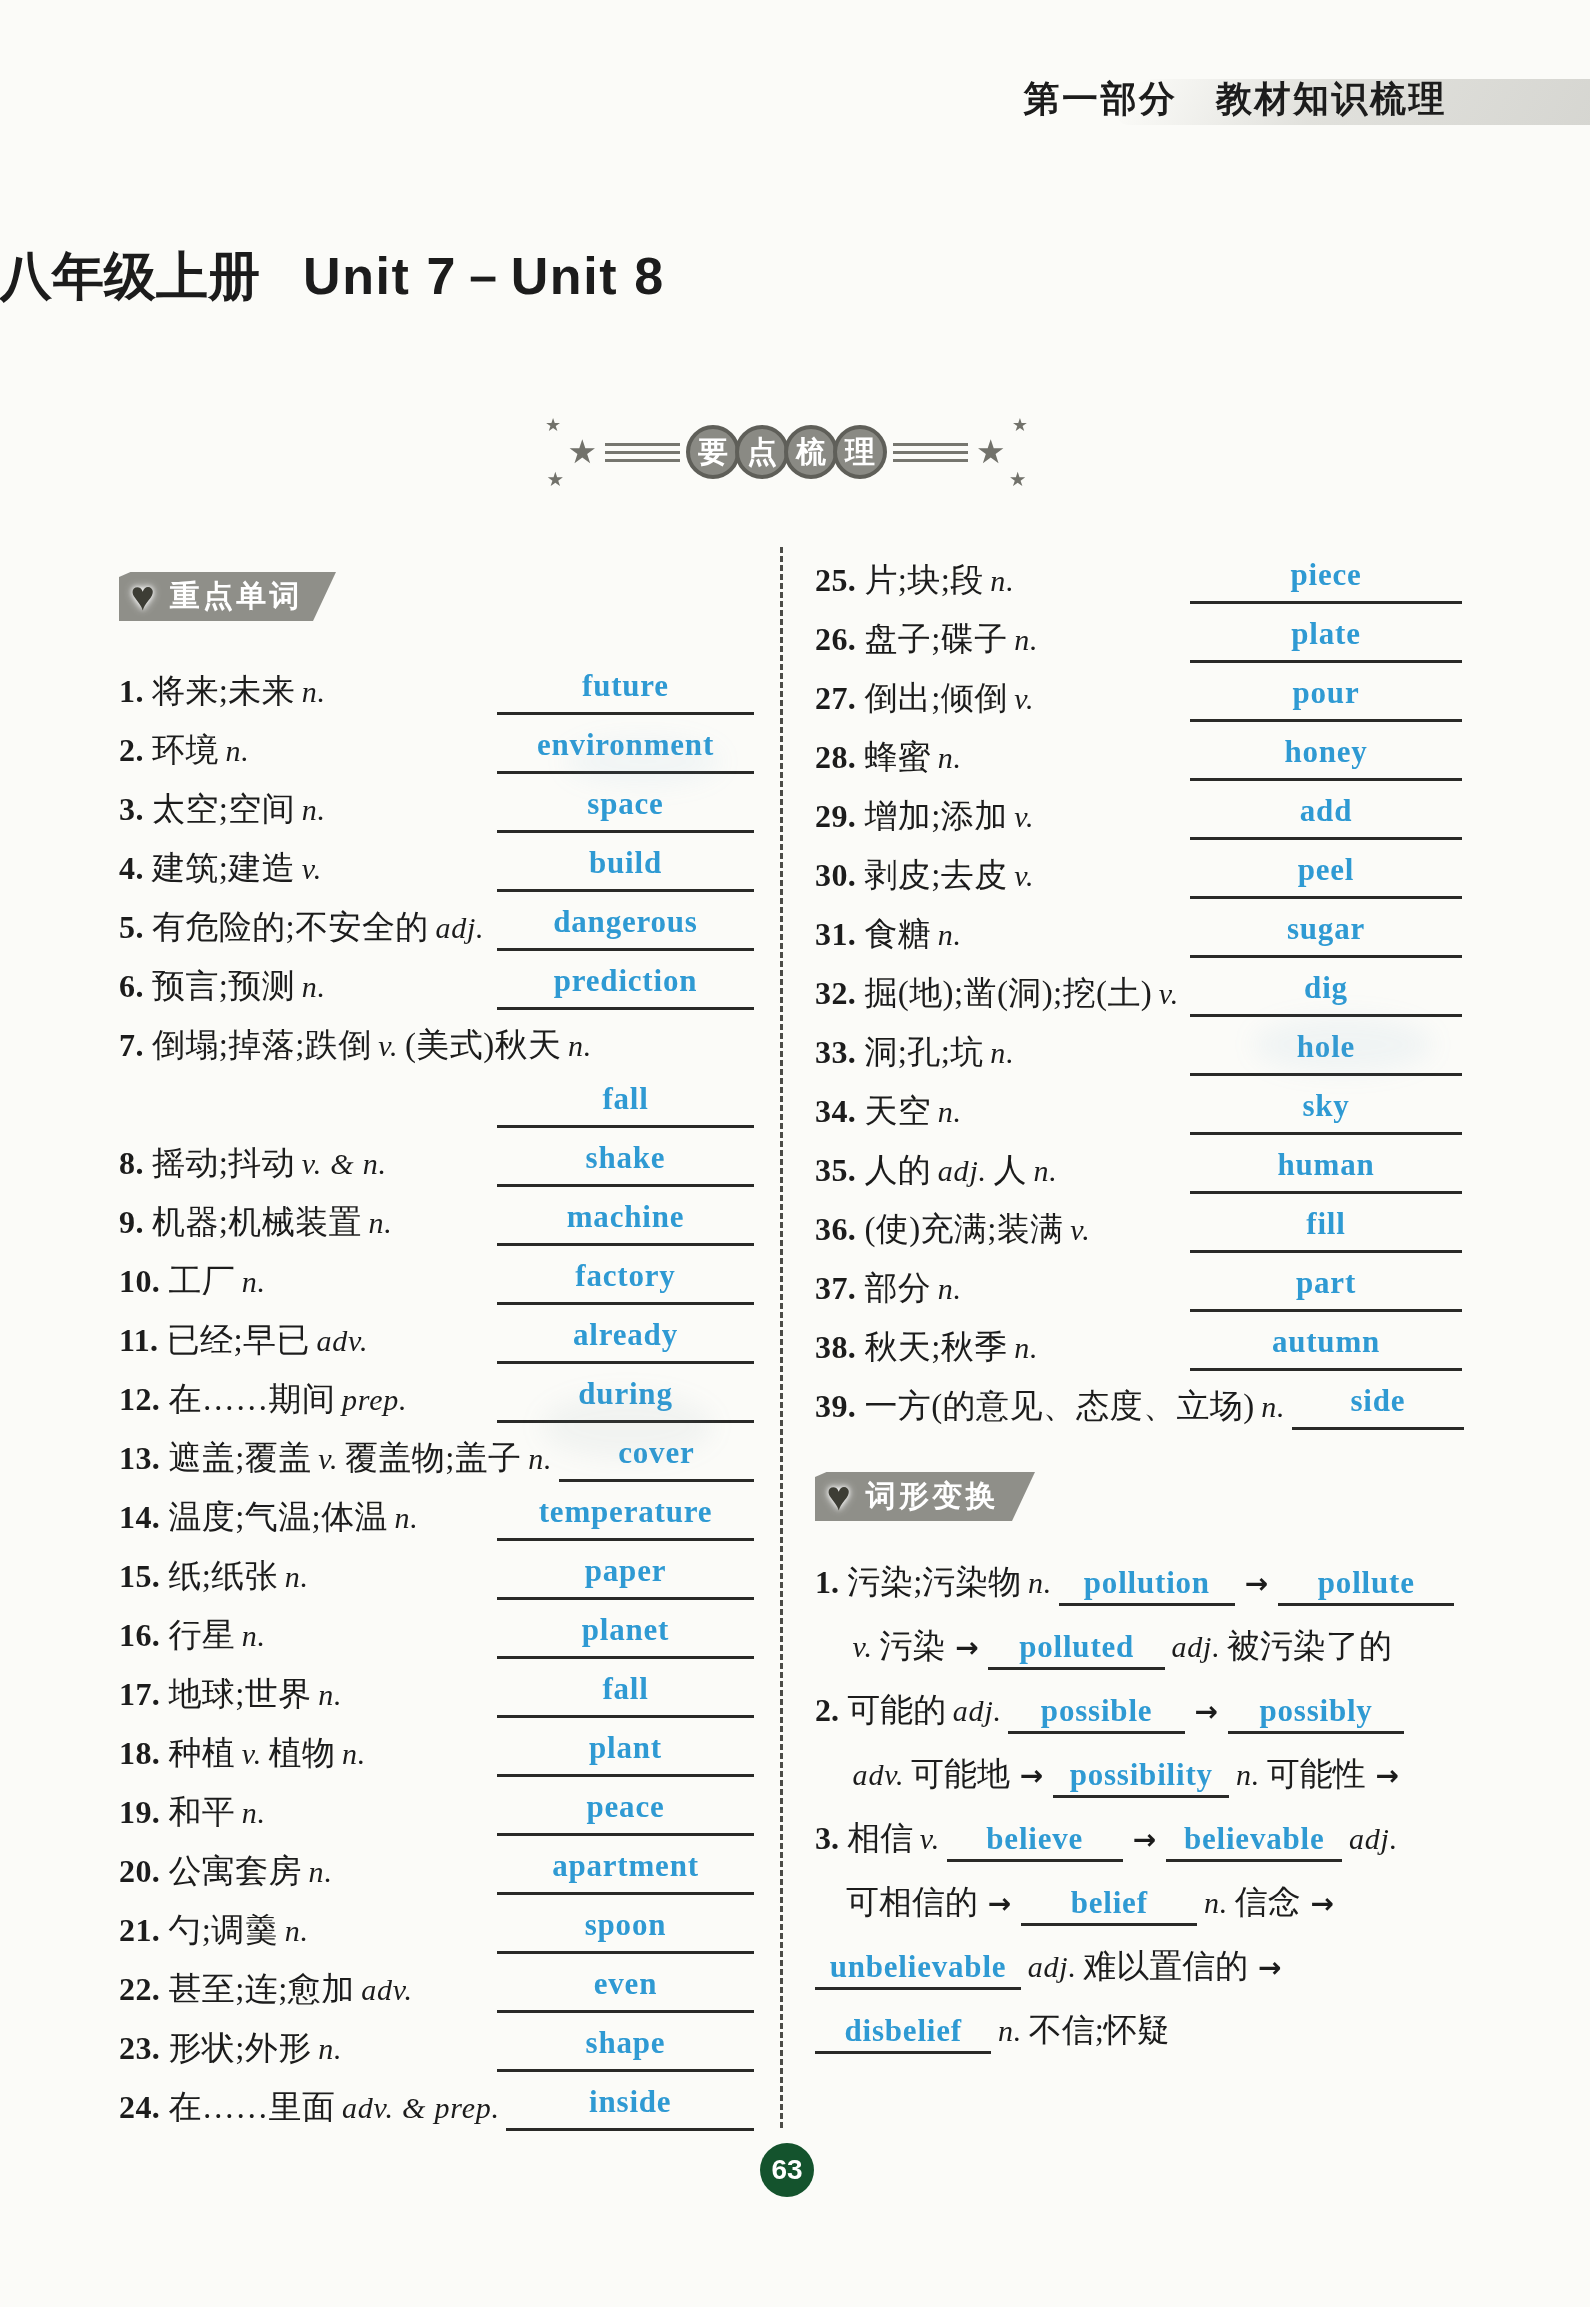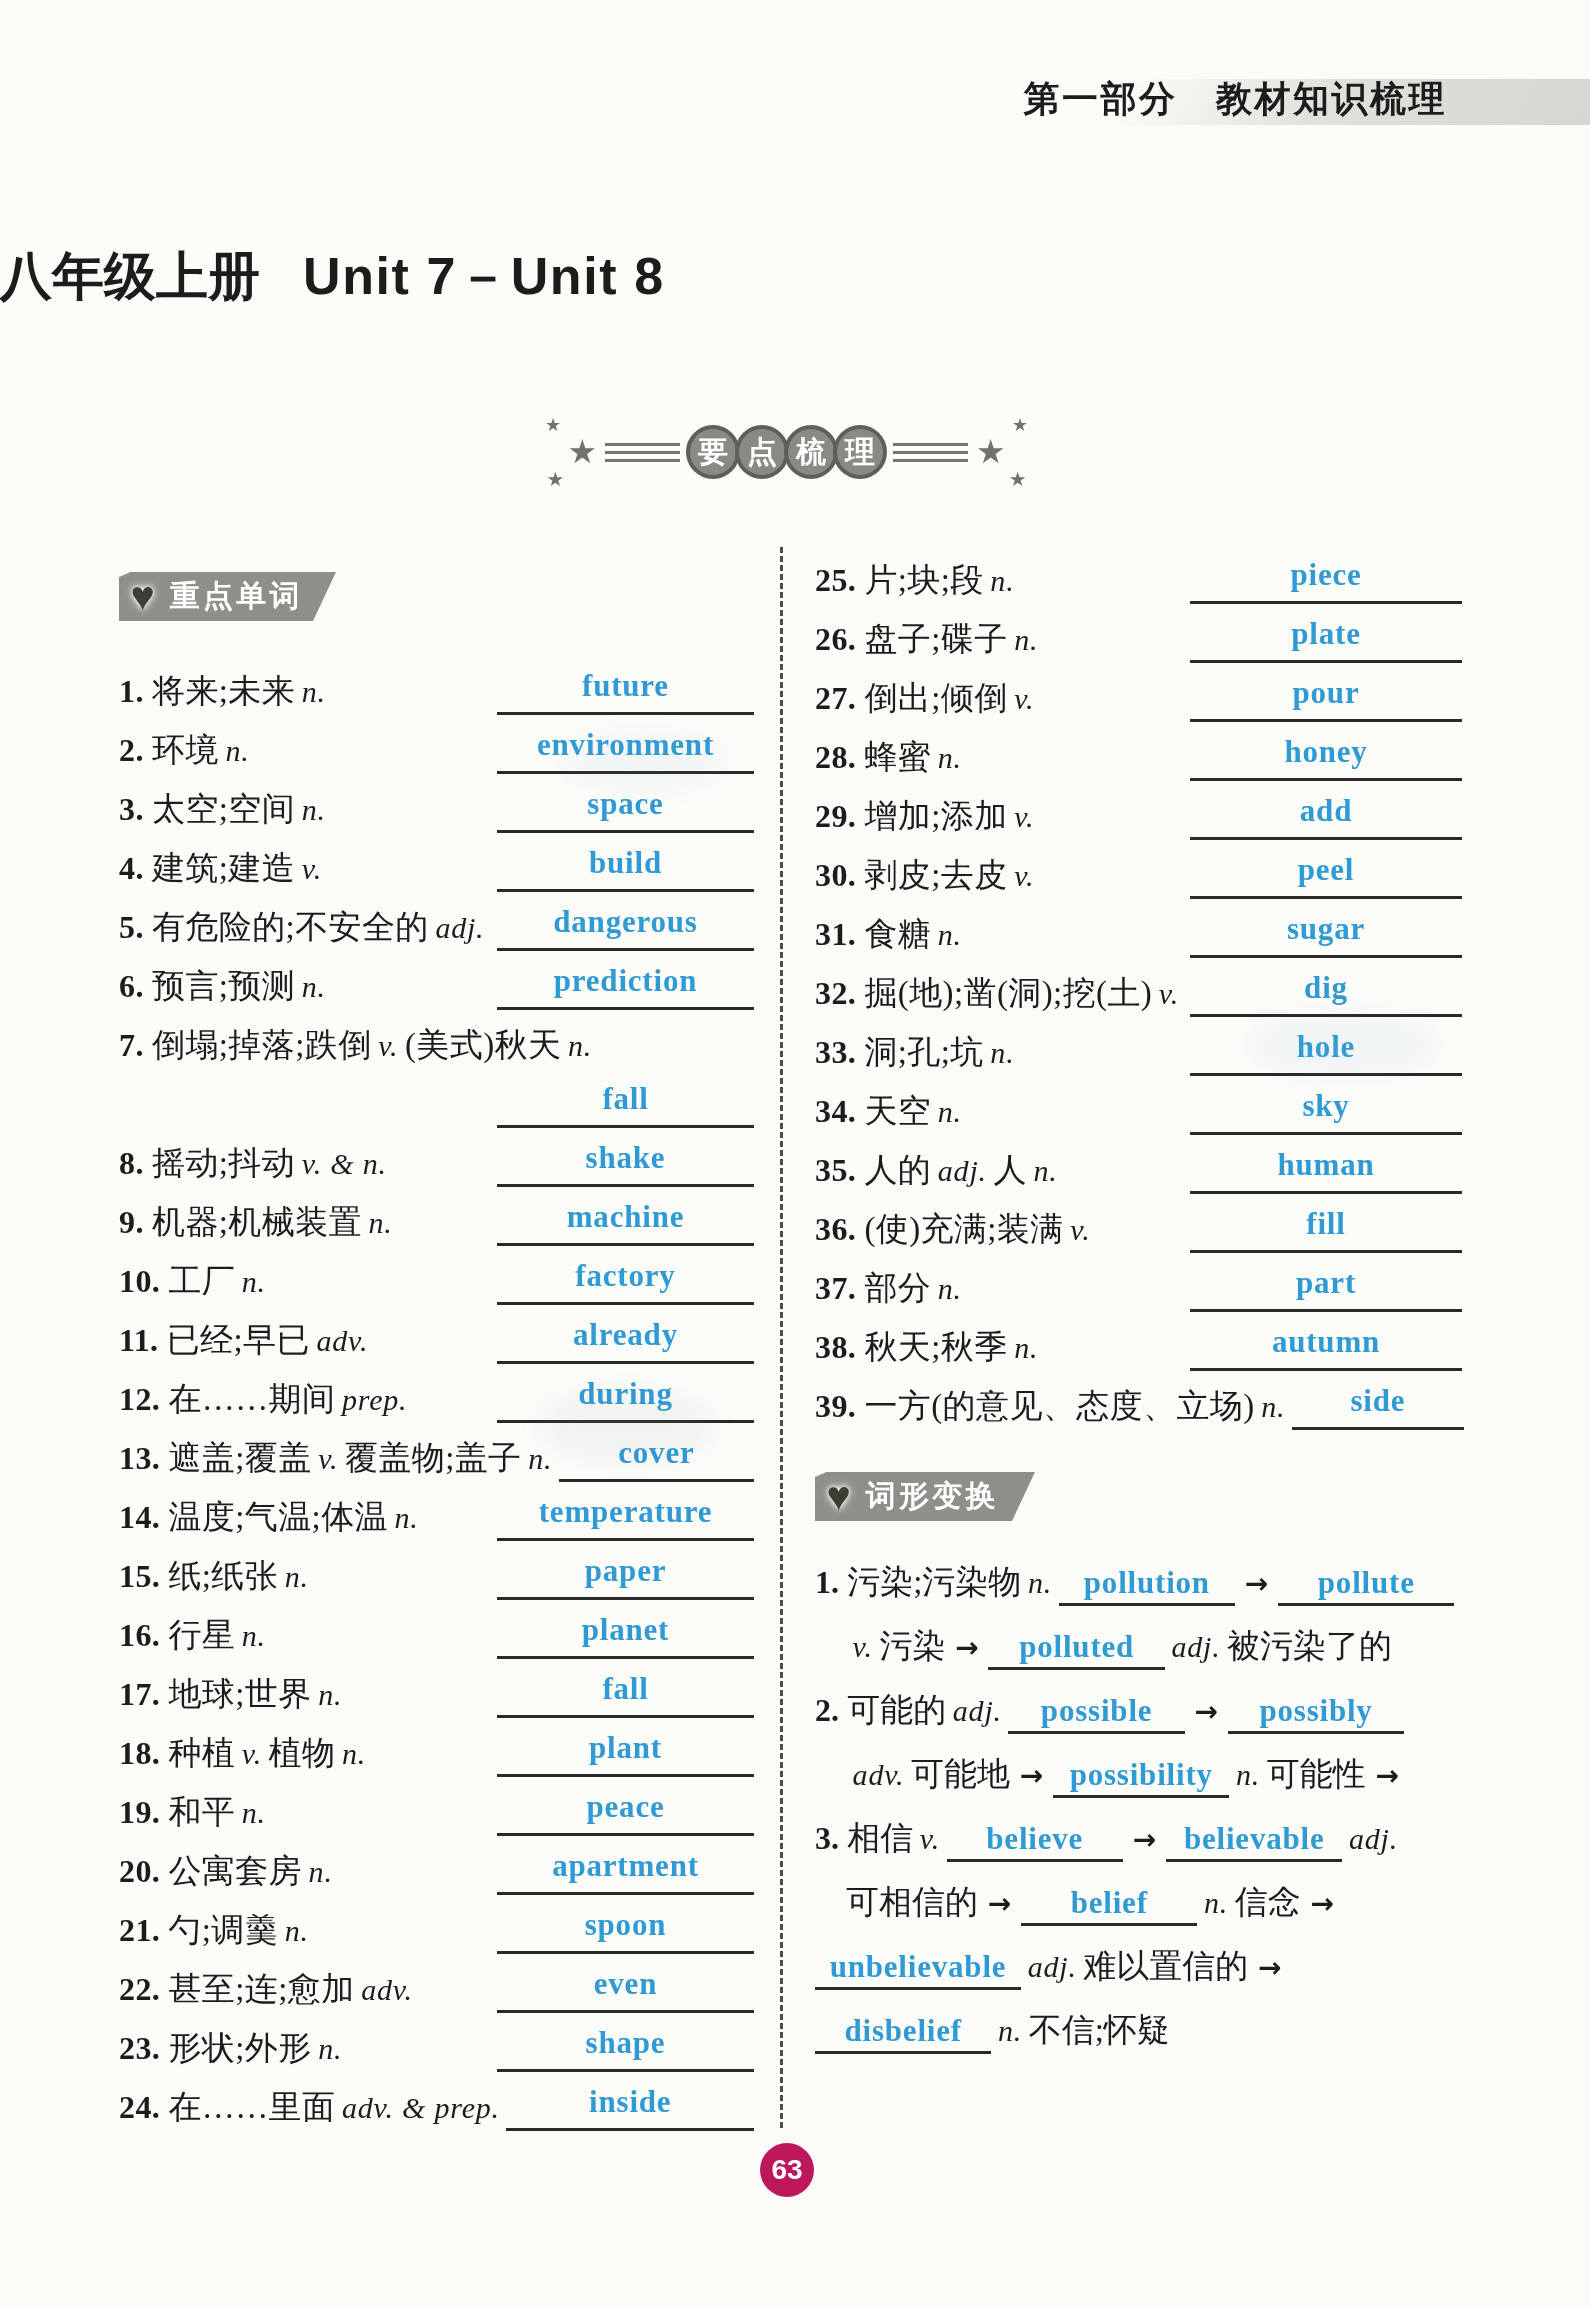--- a/index.html
+++ b/index.html
@@ -96,21 +96,21 @@
   .wline.ind { padding-left:31px; }
   .tk-blank {
     display:inline-block; min-width:147px; padding:0 14.7px 1.6px 14.7px;
     border-bottom:3.3px solid #2a2a28; text-align:center;
     color:#2f9ad3; font-weight:bold; font-size:31px; letter-spacing:0.8px;
     line-height:38px; vertical-align:baseline;
   }
   
   .pagenum {
     position:absolute; left:760px; top:2143px; width:54px; height:54px;
-    border-radius:50%; background:#be185d; color:#fff;
+    border-radius:50%; background:#14532d; color:#fff;
     display:flex; align-items:center; justify-content:center;
     font-family:"Liberation Sans","DejaVu Sans",sans-serif;
     font-weight:bold; font-size:28px;
   }
   
   .smudge { position:absolute; border-radius:50%; filter:blur(11.5px); pointer-events:none; }
   .sm1 { left:565px; top:737px; width:156px; height:49px; background:rgba(110,170,210,.07); }
   .sm2 { left:1253px; top:1016px; width:180px; height:57px; background:rgba(110,170,210,.08); }
   .sm3 { left:541px; top:1393px; width:172px; height:66px; background:rgba(120,140,150,.07); }
 </style>

